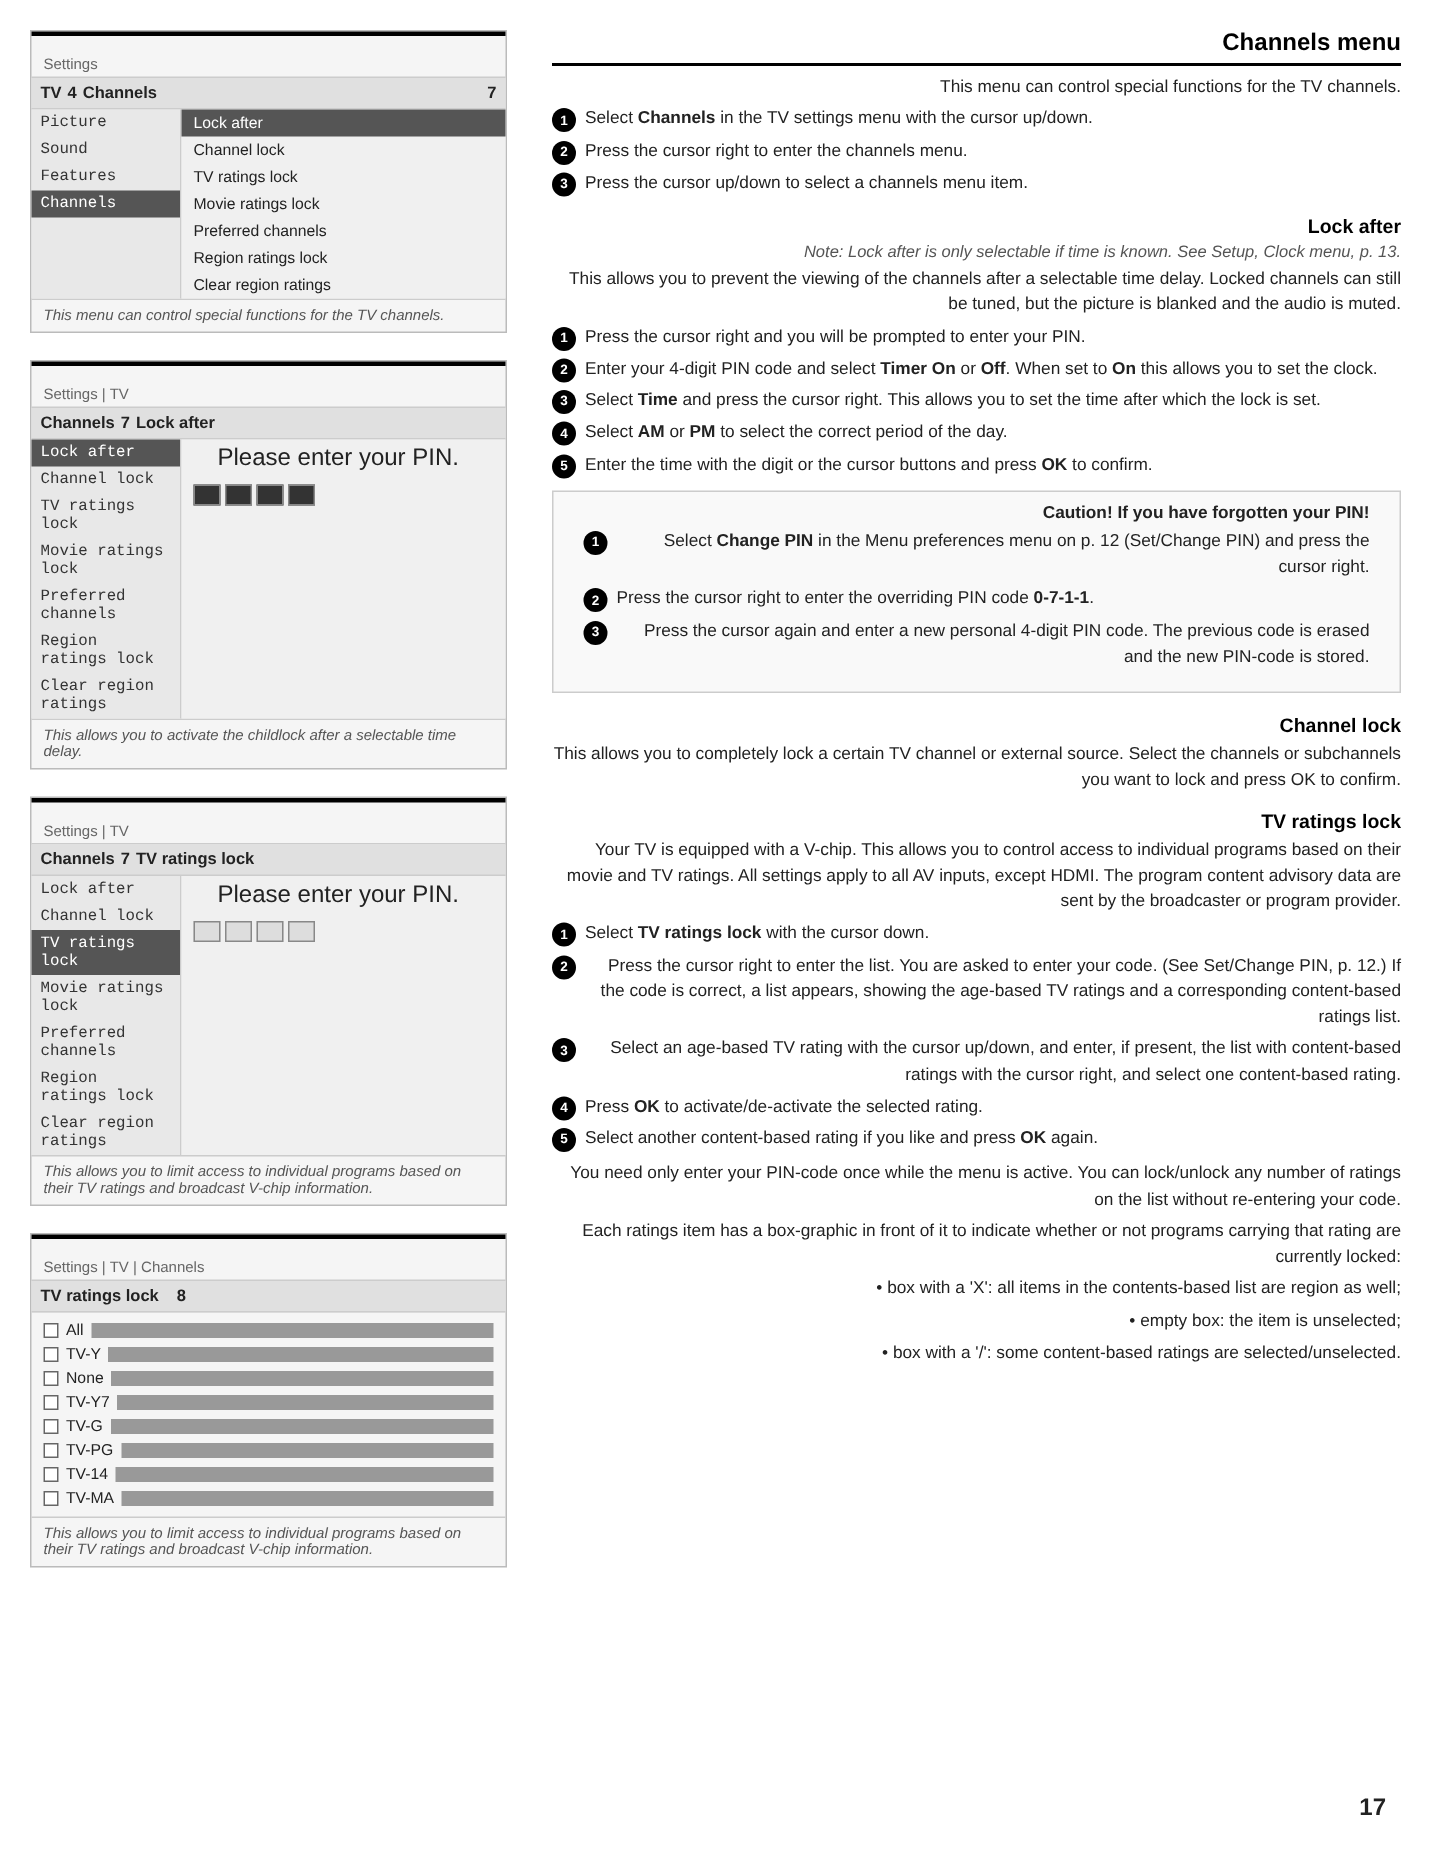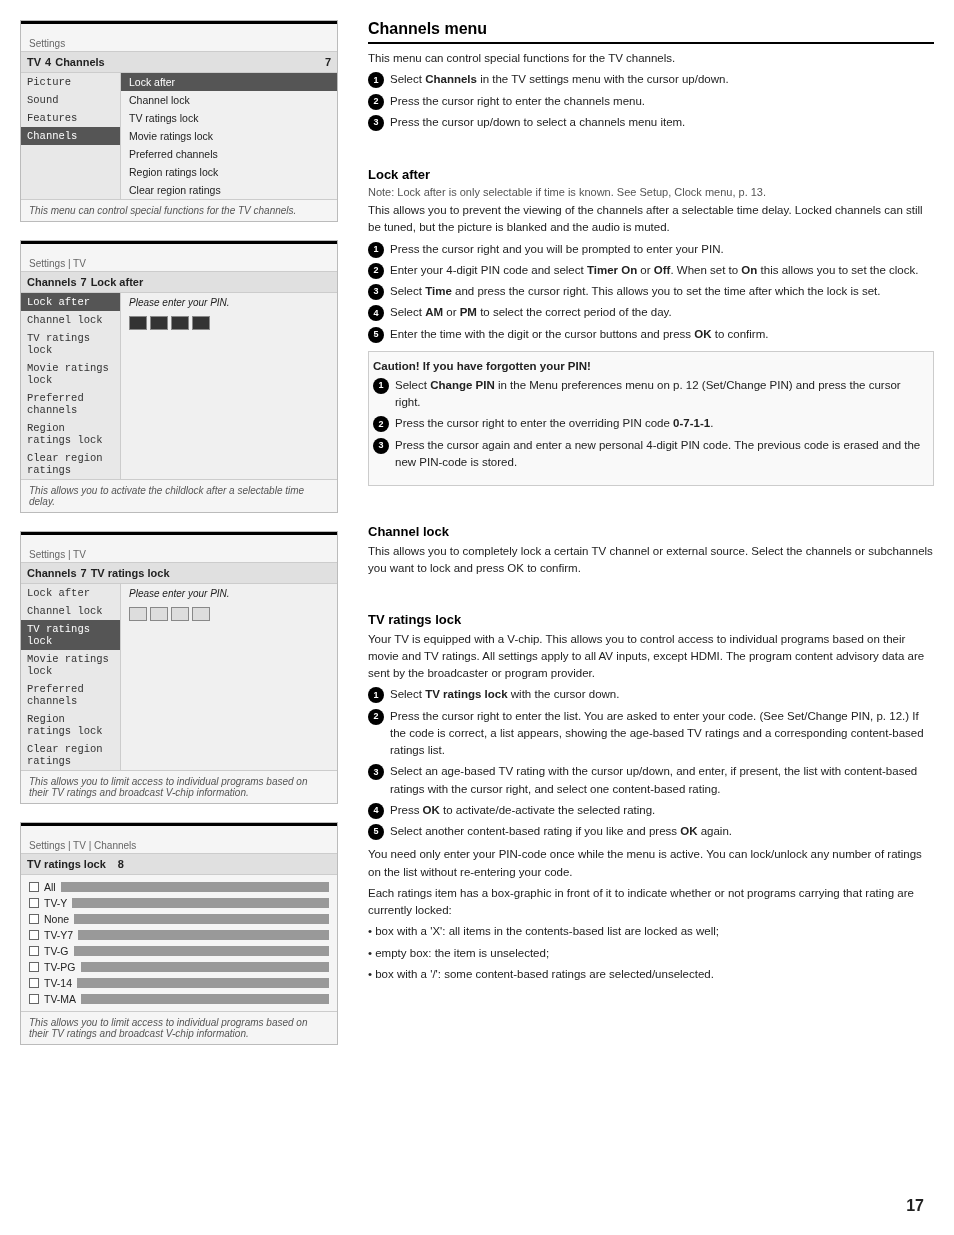--- a/index.html
+++ b/index.html
@@ -27,22 +27,23 @@
       display: flex;
       flex-direction: column;
       gap: 18px;
     }
 
     
     .right-col {
       flex: 1;
       display: flex;
       flex-direction: column;
-      gap: 24px;
+      gap: 0;
       padding-left: 10px;
+      text-align: right;
     }
 
     
     .tv-box {
       border: 1px solid #bbb;
       background: #f5f5f5;
       font-size: 11px;
     }
 
     .tv-box-inner {
@@ -98,23 +99,22 @@
       padding: 3px 8px;
       font-size: 10.5px;
     }
 
     .tv-right-item.highlighted {
       background: #555;
       color: #fff;
     }
 
     .tv-pin-prompt {
-      padding: 4px 8px;
-      font-size: 10px;
-      font-style: italic;
+      padding: 4px 24px;
+      font-size: 16px;
     }
 
     .tv-pin-boxes {
       display: flex;
       gap: 3px;
       padding: 4px 8px;
     }
 
     .tv-pin-box {
       width: 18px;
@@ -186,20 +186,21 @@
 
     .body-text {
       font-size: 11.5px;
       line-height: 1.5;
       color: #222;
       margin-bottom: 4px;
     }
 
     .note-text {
       font-size: 11px;
+      font-style: italic;
       color: #555;
       margin-bottom: 4px;
     }
 
     .step-list {
       list-style: none;
       margin: 4px 0 6px 0;
     }
 
     .step-list li {
@@ -222,21 +223,21 @@
       justify-content: center;
       font-size: 9px;
       font-weight: bold;
       flex-shrink: 0;
       margin-top: 1px;
     }
 
     .caution-box {
       border: 1px solid #ccc;
       background: #f9f9f9;
-      padding: 8px 4px;
+      padding: 8px 20px;
       margin: 8px 0;
     }
 
     .caution-title {
       font-size: 11.5px;
       font-weight: bold;
       margin-bottom: 5px;
     }
 
     .bold { font-weight: bold; }
@@ -498,21 +499,21 @@
           <span class="step-num">4</span>
           <span>Press <span class="bold">OK</span> to activate/de-activate the selected rating.</span>
         </li>
         <li>
           <span class="step-num">5</span>
           <span>Select another content-based rating if you like and press <span class="bold">OK</span> again.</span>
         </li>
       </ul>
       <p class="body-text">You need only enter your PIN-code once while the menu is active. You can lock/unlock any number of ratings on the list without re-entering your code.</p>
       <p class="body-text">Each ratings item has a box-graphic in front of it to indicate whether or not programs carrying that rating are currently locked:</p>
-      <p class="body-text">• box with a 'X': all items in the contents-based list are locked as well;</p>
+      <p class="body-text">• box with a 'X': all items in the contents-based list are region as well;</p>
       <p class="body-text">• empty box: the item is unselected;</p>
       <p class="body-text">• box with a '/': some content-based ratings are selected/unselected.</p>
     </div>
 
   </div>
 
   <div class="page-number" style="position:absolute; bottom:20px; right:30px; font-size:16px; font-weight:bold;">17</div>
 
 </div>
 

